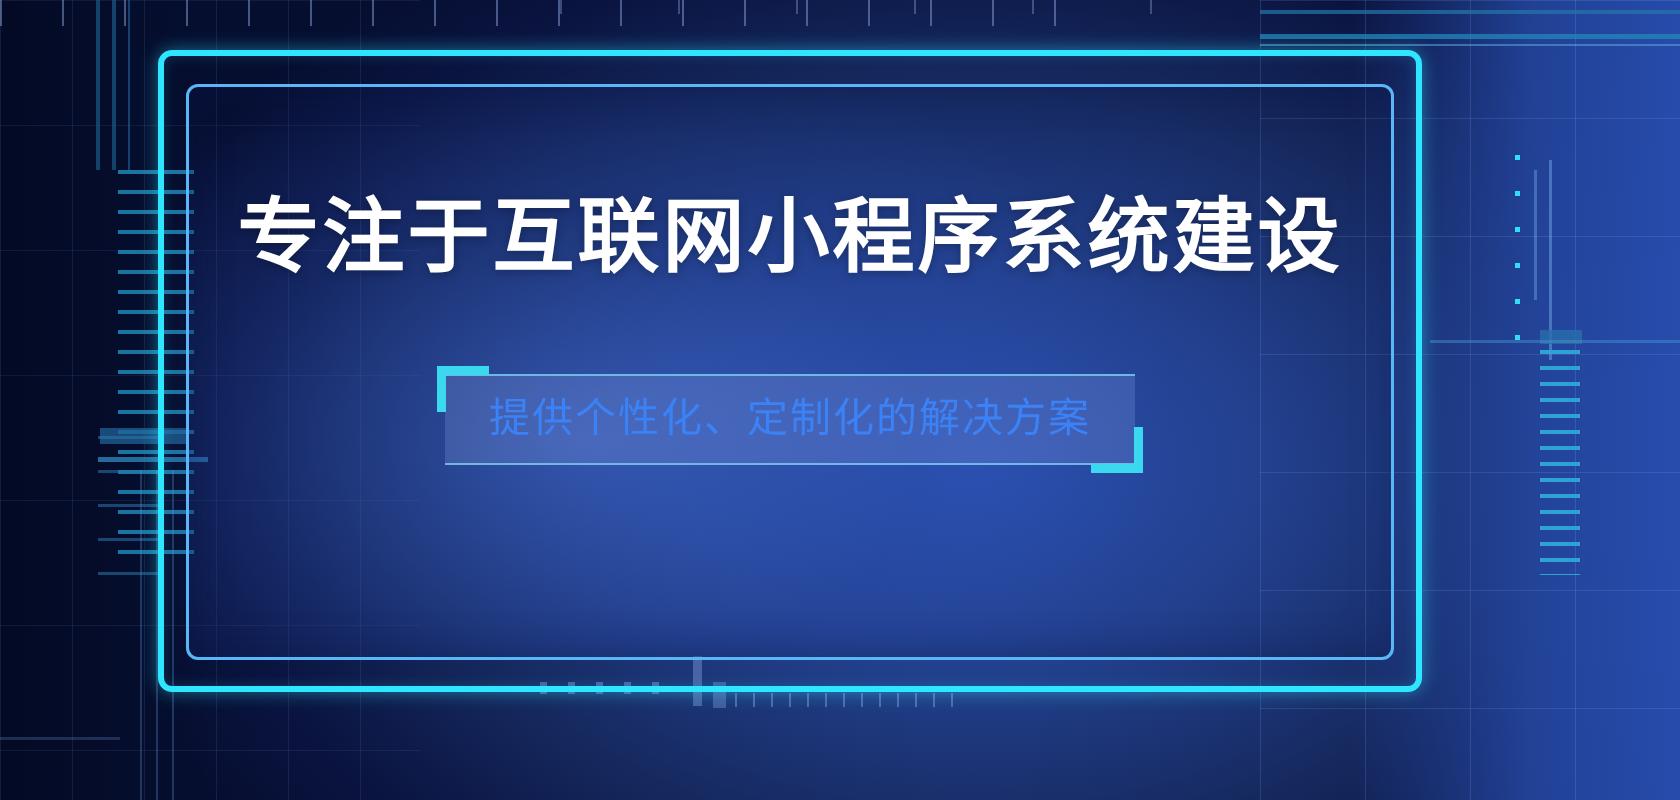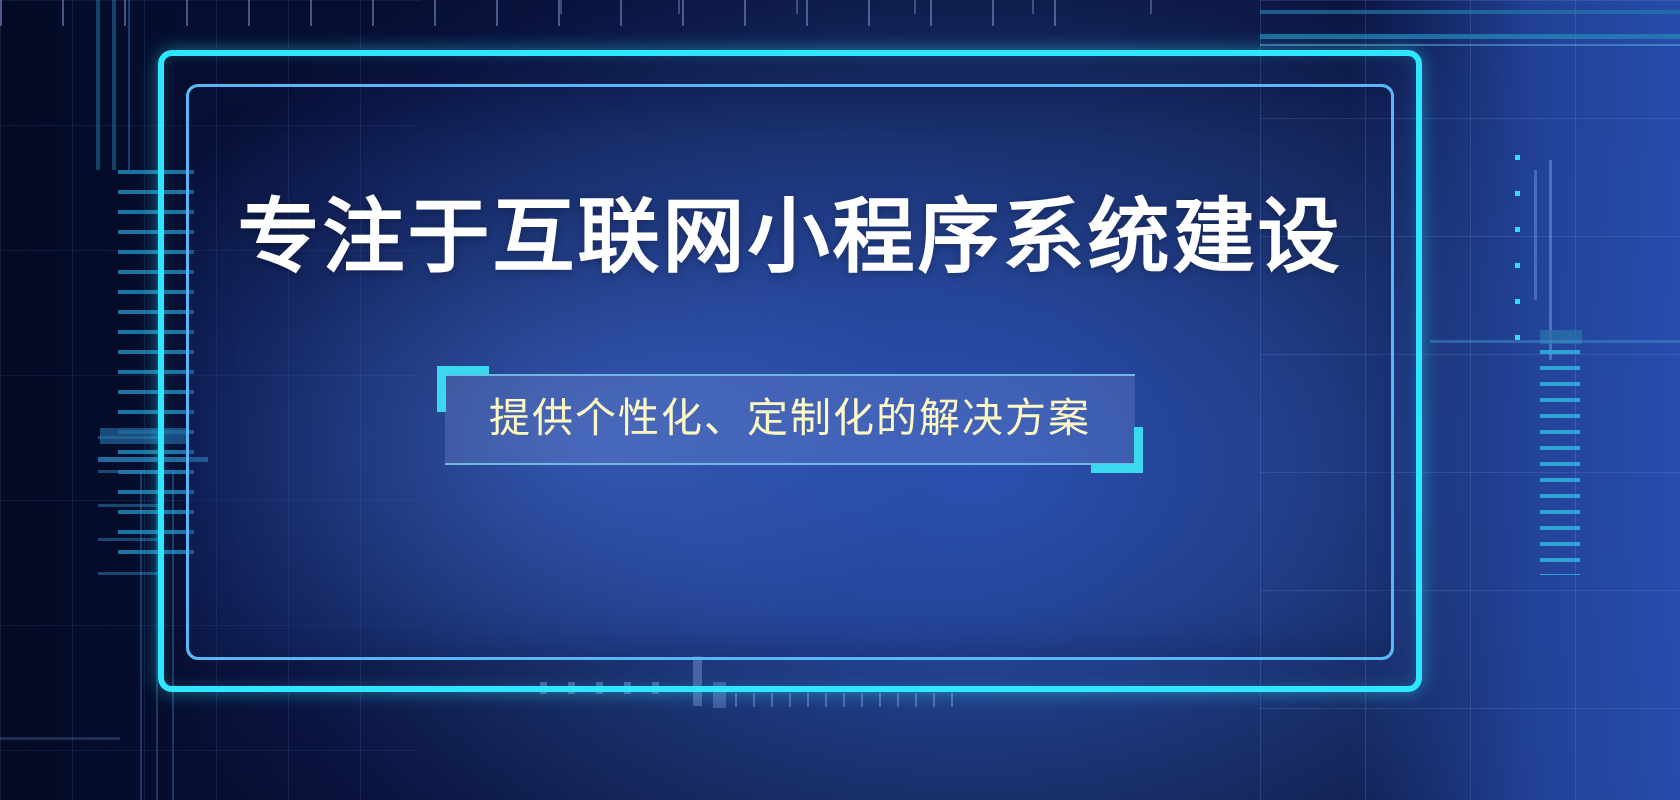--- a/index.html
+++ b/index.html
@@ -225,21 +225,21 @@
     position: relative;
     display: inline-block;
   }
   .subtitle-box {
     background: rgba(150,175,235,.22);
     border-top: 2px solid rgba(120,200,235,.85);
     border-bottom: 2px solid rgba(120,200,235,.85);
     padding: 22px 44px 24px 44px;
   }
   .subtitle {
-    color: #fef9c3;
+    color: #3b82f6;
     font-size: 41px;
     font-weight: 400;
     letter-spacing: 2px;
     line-height: 1;
     white-space: nowrap;
     margin: 0;
   }
   .corner {
     position: absolute;
     width: 52px; height: 46px;

